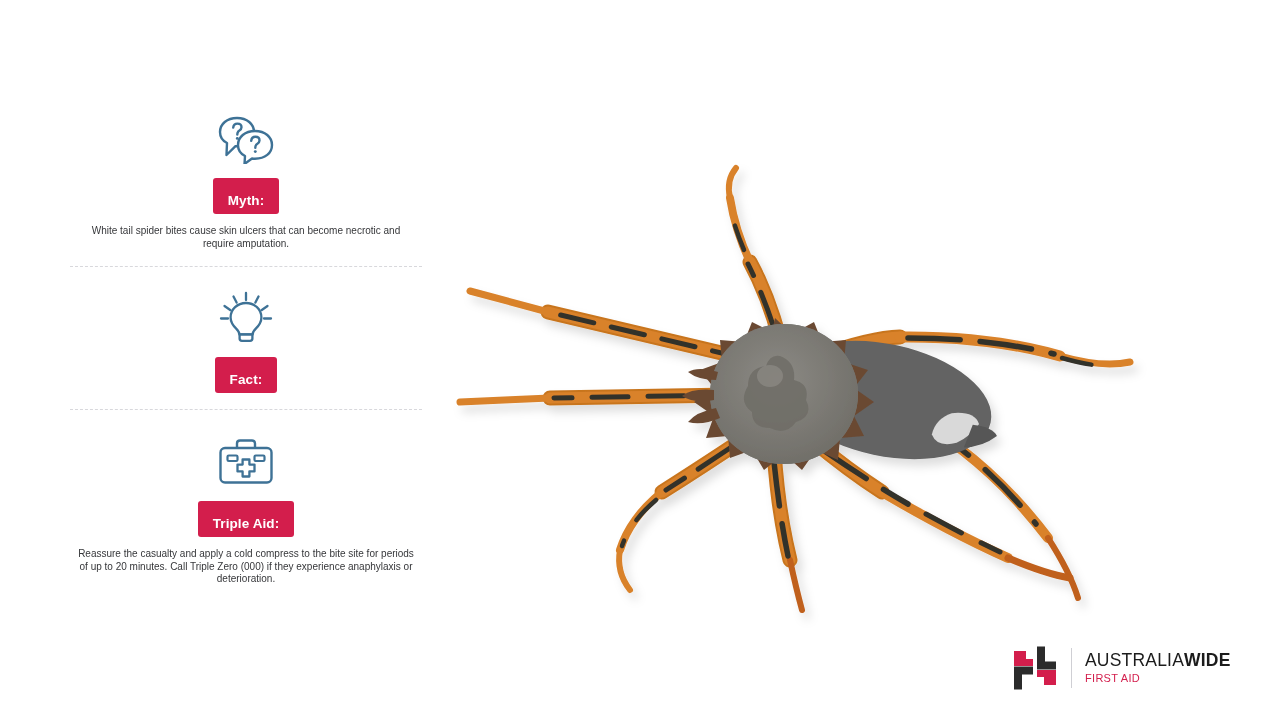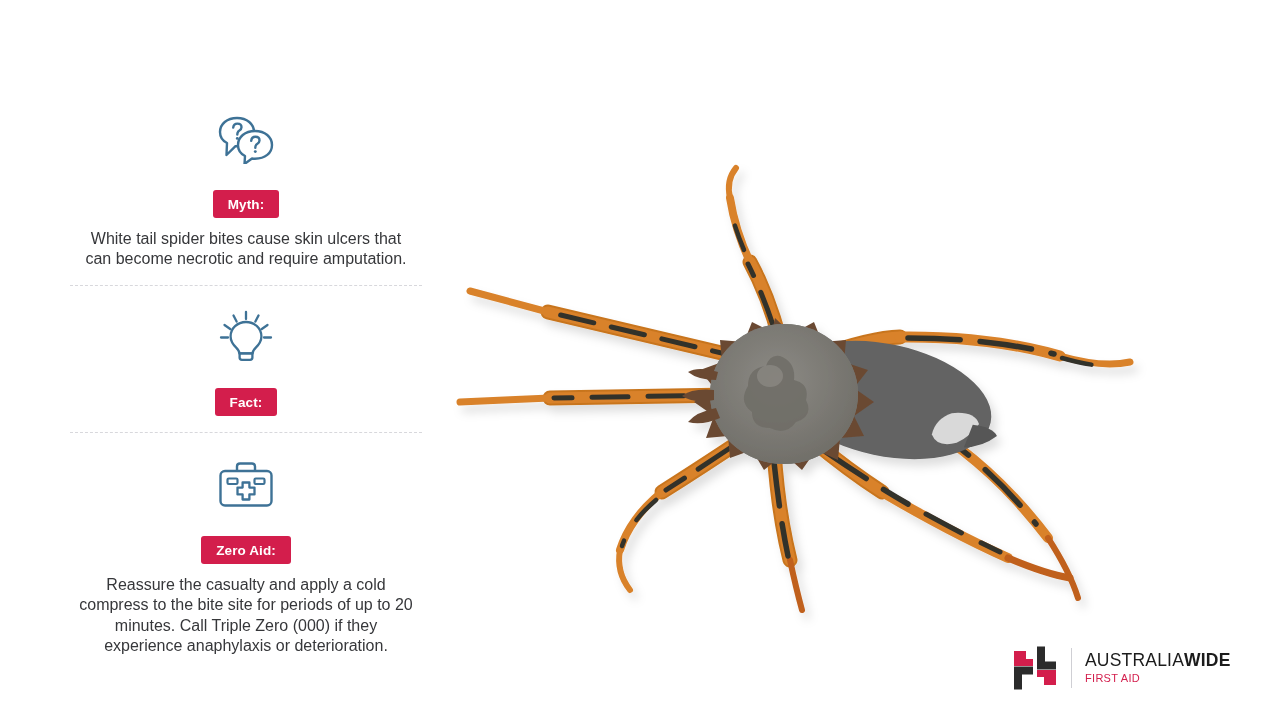--- a/index.html
+++ b/index.html
@@ -48,28 +48,28 @@
     justify-content:center;
     align-items:center;
     height:62px;
   }
   .badge{
     display:inline-block;
     background:#D31E4C;
     color:#ffffff;
     font-size:13.5px;
     font-weight:bold;
-    padding:7px 15px 6px 15px;
+    padding:15px 15px 6px 15px;
     border-radius:3px;
     letter-spacing:0.1px;
-    margin-top:20px;
+    margin-top:8px;
   }
   .body-text{
     margin-top:11px;
-    font-size:16px;
+    font-size:10px;
     line-height:1.26;
     color:#36373A;
     padding:0 6px;
   }
   .divider{
     margin-top:16px;
     border-top:1px dashed #D8D8DC;
     height:0;
   }
   .sec-2{ margin-top:20px; }
@@ -161,21 +161,21 @@
   <div class="section sec-3">
     <div class="icon-wrap">
       <svg width="58" height="52" viewBox="0 0 58 52" fill="none">
         <path d="M20 12 L20 7.5 C20 5.8 21.3 4.5 23 4.5 L35 4.5 C36.7 4.5 38 5.8 38 7.5 L38 12" stroke="#3E7296" stroke-width="2.4" stroke-linejoin="round" fill="none"></path>
         <rect x="3.5" y="12" width="51" height="34.5" rx="4.5" stroke="#3E7296" stroke-width="2.4" fill="none"></rect>
         <rect x="10.5" y="19.5" width="10" height="5.5" rx="1.3" stroke="#3E7296" stroke-width="2.2" fill="none"></rect>
         <rect x="37.5" y="19.5" width="10" height="5.5" rx="1.3" stroke="#3E7296" stroke-width="2.2" fill="none"></rect>
         <path d="M25.6 23.5 L32.4 23.5 L32.4 28.6 L37.5 28.6 L37.5 35.4 L32.4 35.4 L32.4 40.5 L25.6 40.5 L25.6 35.4 L20.5 35.4 L20.5 28.6 L25.6 28.6 Z" stroke="#3E7296" stroke-width="2.3" stroke-linejoin="round" fill="none"></path>
       </svg>
     </div>
-    <div class="badge">Zero Aid:</div>
+    <div class="badge">Triple Aid:</div>
     <div class="body-text">Reassure the casualty and apply a cold compress to the bite site for periods of up to 20 minutes. Call Triple Zero (000) if they experience anaphylaxis or deterioration.</div>
   </div>
 </div>
 
 <div class="spider-stage">
   <svg viewBox="0 0 740 500" fill="none" xmlns="http://www.w3.org/2000/svg">
     <defs>
       <filter id="softshadow" x="-20%" y="-20%" width="150%" height="150%">
         <feDropShadow dx="5" dy="7" stdDeviation="5" flood-color="#000000" flood-opacity="0.13"></feDropShadow>
       </filter>

